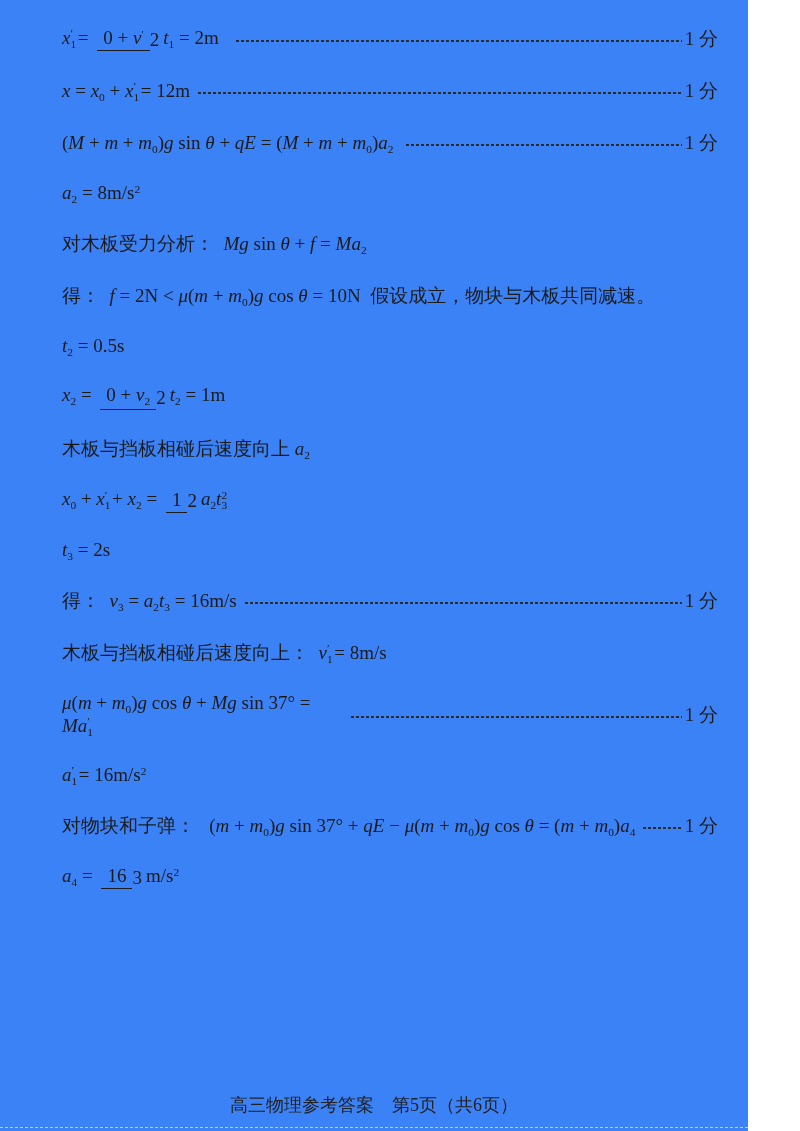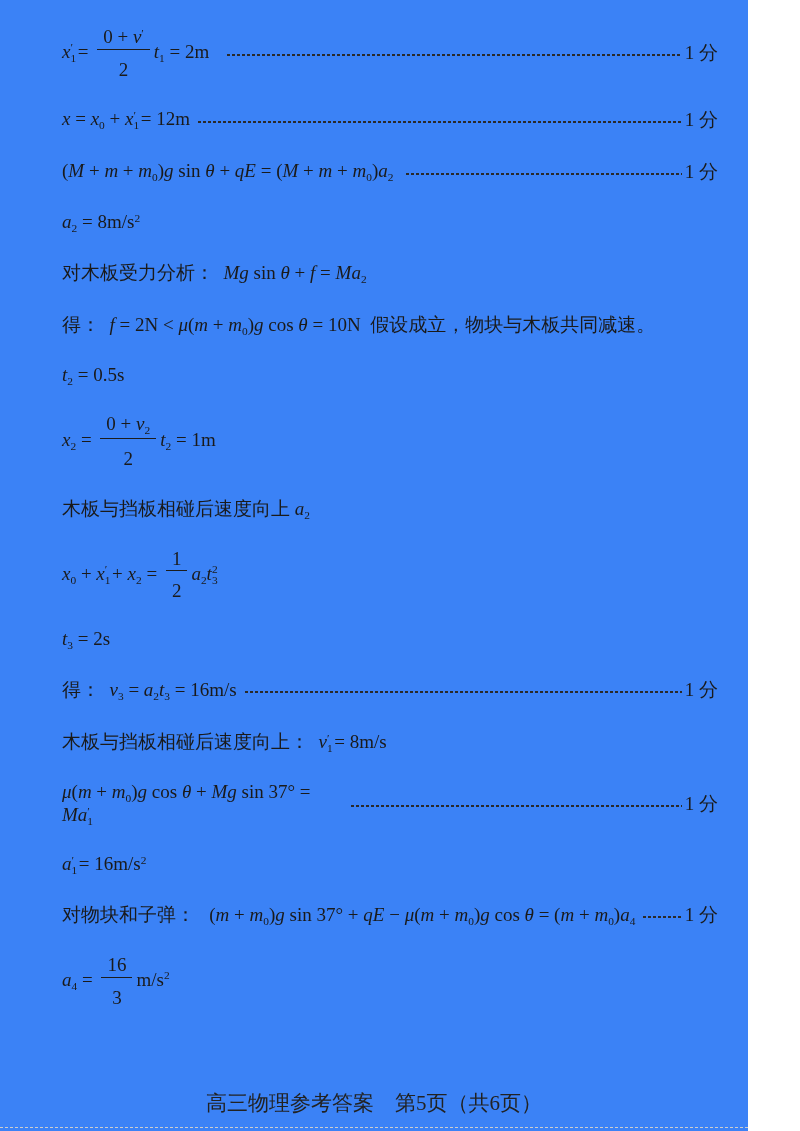--- a/index.html
+++ b/index.html
@@ -37,47 +37,45 @@
     letter-spacing: 0;
   }
   .s-sup {
     font-size: 60%;
     vertical-align: 0.55em;
     font-style: normal;
   }
   .s-sub + .s-sup { margin-left: -0.5em; }
   .s-frac {
     display: inline-flex;
-    flex-direction: column;
     align-items: center;
     vertical-align: middle;
     margin: 0 4px;
     line-height: 1.15;
     text-align: center;
-    gap: 8px;
   }
   .s-frac .num {
     border-bottom: 1.4px solid #1c1c1c;
     padding: 0 6px 1px;
   }
   .s-frac .den { padding-top: 1px; }
   .leader {
     flex: 1 1 auto;
     height: 2px;
     margin: 0 3px 0 8px;
     align-self: center;
     transform: translateY(2px);
     background: repeating-linear-gradient(90deg, #2a2a2a 0 3px, transparent 3px 5px);
   }
   .score { white-space: nowrap; }
   .footer {
     position: absolute;
     left: 0; right: 0; bottom: 14px;
     text-align: center;
-    font-size: 21px;
+    font-size: 18px;
     color: #222222;
   }
 </style>
 </head>
 <body>
 
 <div class="page">
   <div id="lines">
       <div class="line">
         <span class="content"><span class="s-it">x</span><span class="s-sub">1</span><span class="s-sup">′</span><span class="s-rm"> = </span><span class="s-frac"><span class="num"><span class="s-rm">0 + </span><span class="s-it">v</span><span class="s-sup">′</span></span><span class="den"><span class="s-rm">2</span></span></span><span class="s-it">t</span><span class="s-sub">1</span><span class="s-rm"> = 2m  </span></span>

